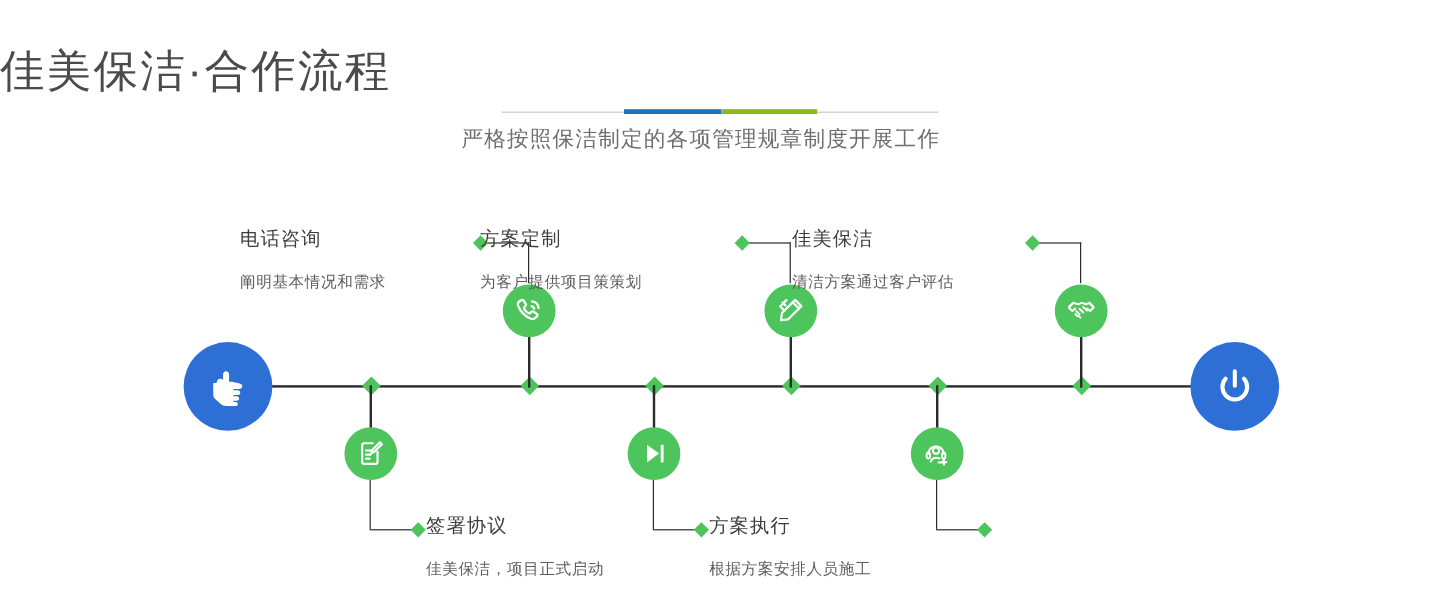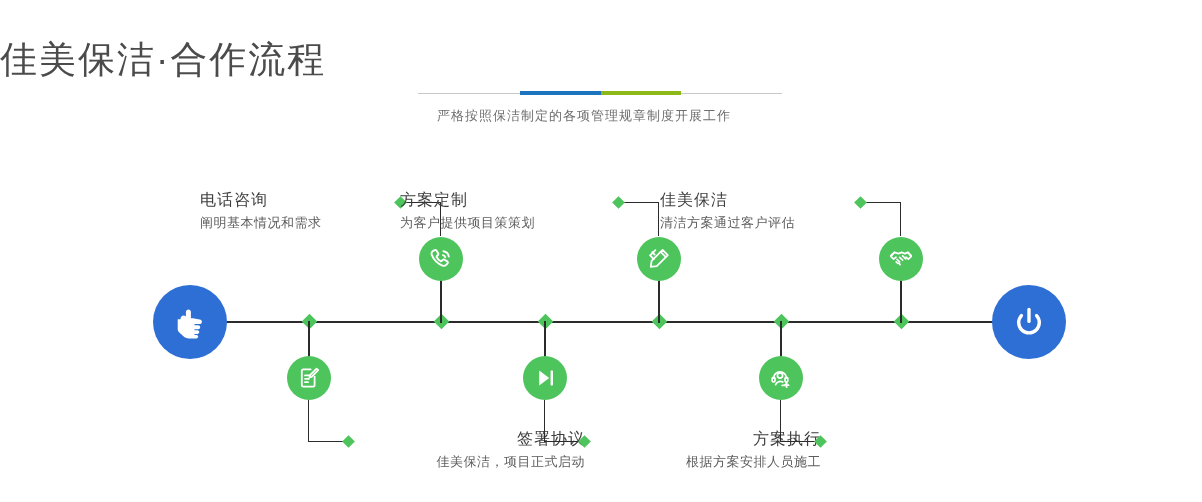--- a/index.html
+++ b/index.html
@@ -39,21 +39,21 @@
   .hdr-rule-green {
     position:absolute;
     left:601px; top:91px;
     width:80px; height:4px;
     background:#8cb81a;
   }
   .hdr-sub {
     position:absolute;
     left:0; top:105px; width:1168px;
     text-align:center;
-    font-size:13px;
+    font-size:18px;
     line-height:22px;
     letter-spacing:1px;
     color:#6e6e6e;
     white-space:nowrap;
   }
 
   
   .axis {
     position:absolute;
     left:176px; top:321px;
@@ -97,24 +97,24 @@
     font-size:16px;
     line-height:22px;
     color:#3d3d3d;
     letter-spacing:1px;
   }
   .lbl .d {
     font-size:13px;
     line-height:20px;
     color:#5d5d5d;
     letter-spacing:0.5px;
-    margin-top:2px;
+    margin-top:14px;
   }
   .lbl.right-align { }
-  .lbl.left-align  { text-align:right; }
+  .lbl.left-align  { text-align:left; }
 
   
   .lbl-dot {
     position:absolute;
     width:9px; height:9px;
     background:#4ec45c;
     transform:rotate(45deg);
   }
 </style>
 </head>

